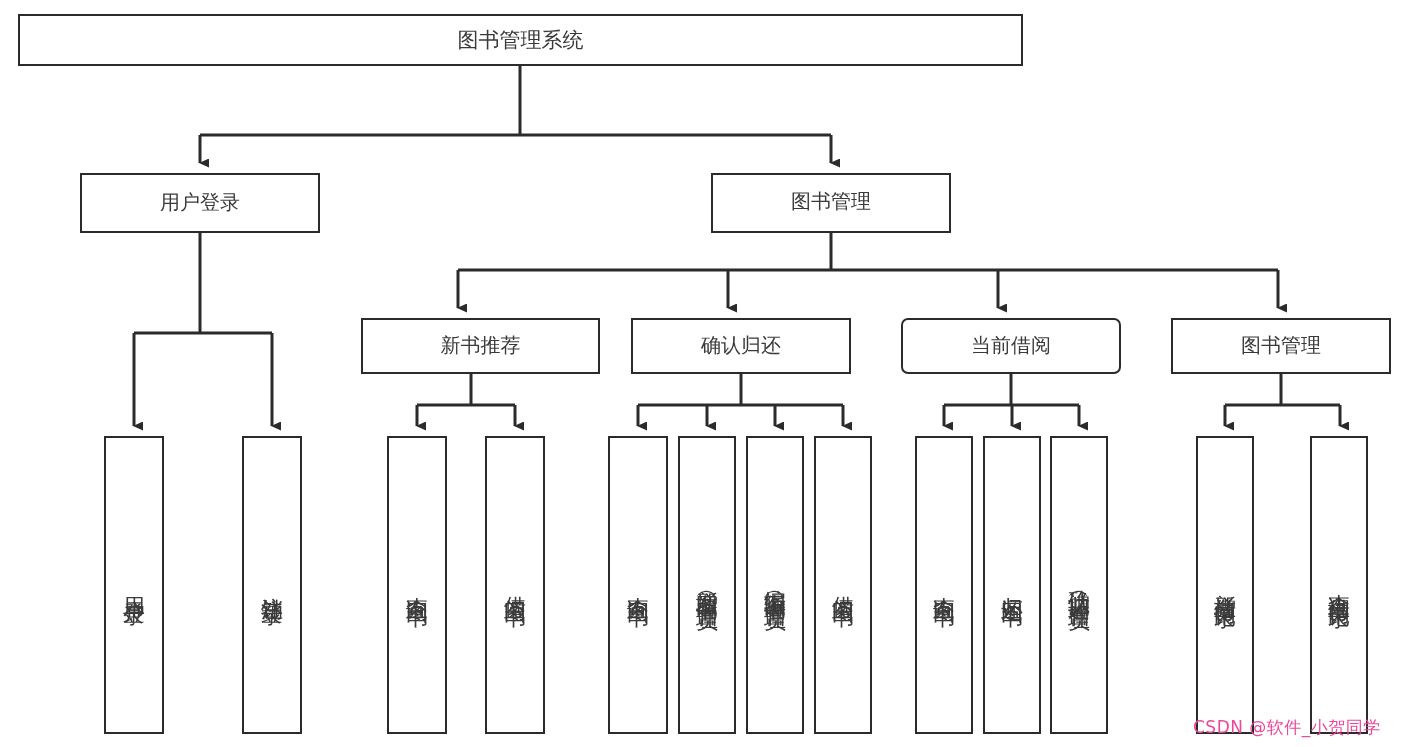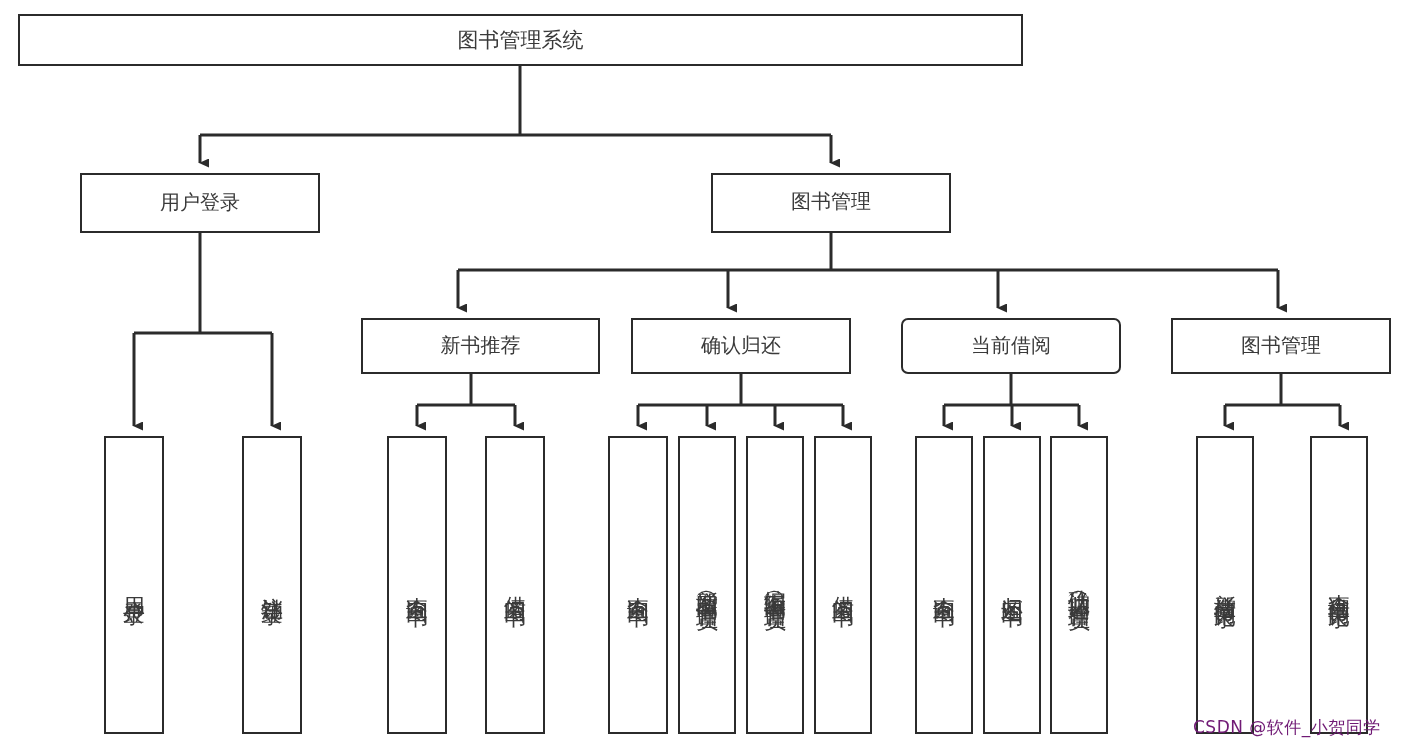--- a/index.html
+++ b/index.html
@@ -50,21 +50,21 @@
   .node-leaf .node-label {
     writing-mode: vertical-rl;
     text-orientation: upright;
     letter-spacing: 3px;
     font-size: 22px;
     white-space: nowrap;
     max-height: 100%;
   }
   .watermark {
     position: absolute;
-    color: #701a75;
+    color: #ec4899;
     font-size: 17px;
     letter-spacing: 0.5px;
     z-index: 5;
     white-space: nowrap;
   }
 </style>
 </head>
 <body>
 
 <div id="diagram-root">

